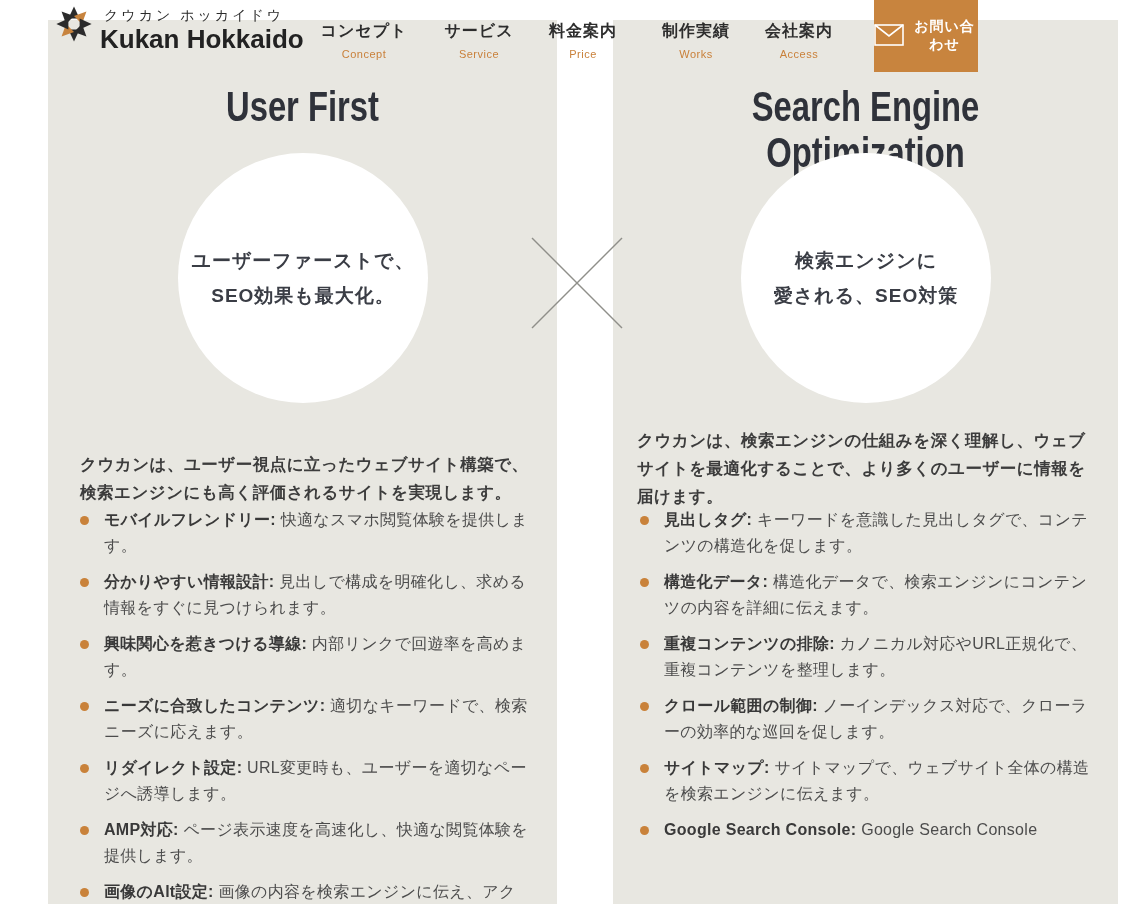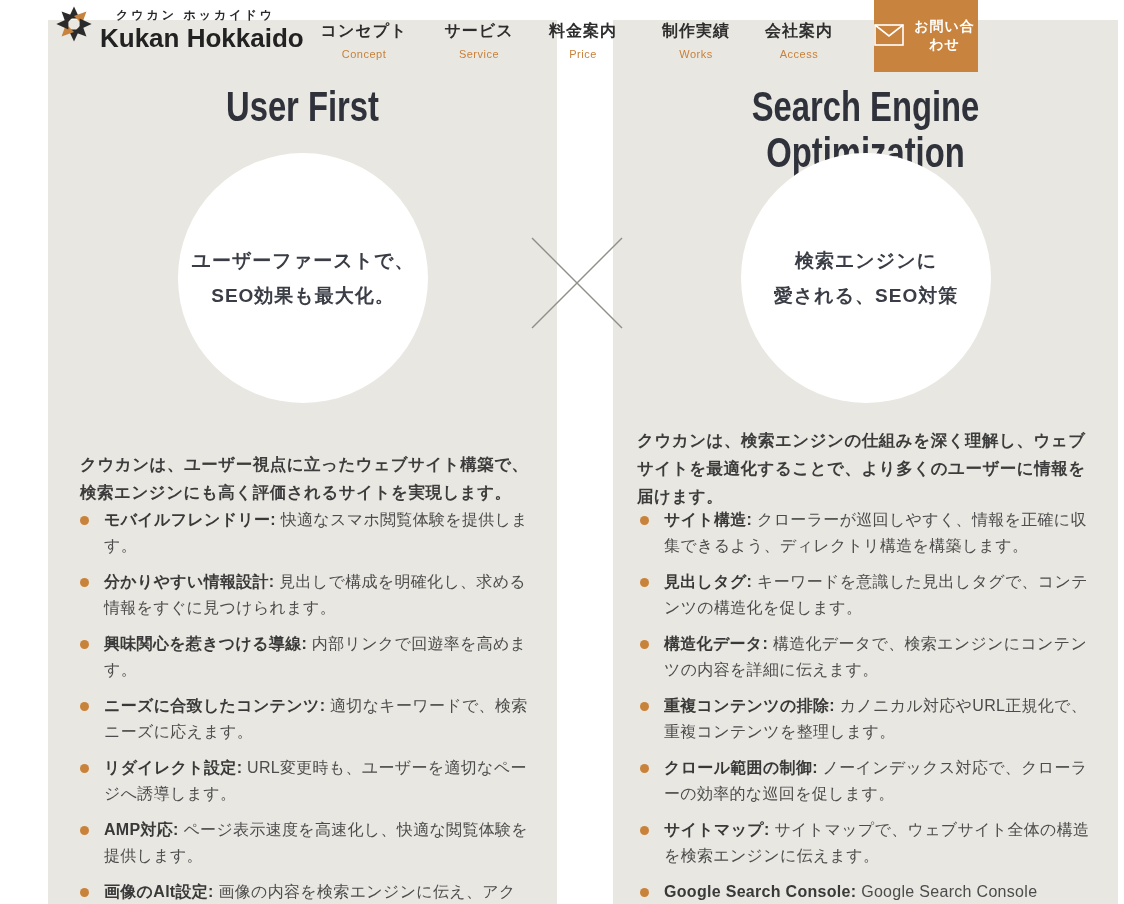--- a/index.html
+++ b/index.html
@@ -19,22 +19,22 @@
   .panel-right { left:613px; width:505px; }
 
   
   .logo {
     position:absolute; left:54px; top:4px;
     display:flex; align-items:flex-start; gap:6px;
     cursor:pointer;
   }
   .logo-text { padding-top:3px; }
   .logo-kana {
-    font-size:12px; font-weight:700; letter-spacing:3px;
-    color:#2b2b2b; display:block; margin-left:16px;
+    font-size:14px; font-weight:400; letter-spacing:3px;
+    color:#2b2b2b; display:block; margin-left:4px;
   }
   .logo-name {
     font-size:26px; font-weight:800; color:#222222;
     letter-spacing:0; line-height:1.1; display:block;
   }
   .nav-item {
     position:absolute; top:21px; transform:translateX(-50%);
     text-align:center; cursor:pointer;
   }
   .nav-jp { display:block; font-size:16px; font-weight:700; color:#2d2d2d; letter-spacing:1px; }
@@ -184,20 +184,19 @@
   <div class="li"><span class="dot"></span><b>モバイルフレンドリー:</b><span> 快適なスマホ閲覧体験を提供します。</span></div>
   <div class="li"><span class="dot"></span><b>分かりやすい情報設計:</b><span> 見出しで構成を明確化し、求める情報をすぐに見つけられます。</span></div>
   <div class="li"><span class="dot"></span><b>興味関心を惹きつける導線:</b><span> 内部リンクで回遊率を高めます。</span></div>
   <div class="li"><span class="dot"></span><b>ニーズに合致したコンテンツ:</b><span> 適切なキーワードで、検索ニーズに応えます。</span></div>
   <div class="li"><span class="dot"></span><b>リダイレクト設定:</b><span> URL変更時も、ユーザーを適切なページへ誘導します。</span></div>
   <div class="li"><span class="dot"></span><b>AMP対応:</b><span> ページ表示速度を高速化し、快適な閲覧体験を提供します。</span></div>
   <div class="li"><span class="dot"></span><b>画像のAlt設定:</b><span> 画像の内容を検索エンジンに伝え、アク</span></div>
 </div>
 
 <div class="feature-list list-right">
-  <div class="li"><span class="dot"></span><b>サイト構造:</b><span> クローラーが巡回しやすく、情報を正確に収集できるよう、ディレクトリ構造を構築します。</span></div>
   <div class="li"><span class="dot"></span><b>見出しタグ:</b><span> キーワードを意識した見出しタグで、コンテンツの構造化を促します。</span></div>
   <div class="li"><span class="dot"></span><b>構造化データ:</b><span> 構造化データで、検索エンジンにコンテンツの内容を詳細に伝えます。</span></div>
   <div class="li"><span class="dot"></span><b>重複コンテンツの排除:</b><span> カノニカル対応やURL正規化で、重複コンテンツを整理します。</span></div>
   <div class="li"><span class="dot"></span><b>クロール範囲の制御:</b><span> ノーインデックス対応で、クローラーの効率的な巡回を促します。</span></div>
   <div class="li"><span class="dot"></span><b>サイトマップ:</b><span> サイトマップで、ウェブサイト全体の構造を検索エンジンに伝えます。</span></div>
   <div class="li"><span class="dot"></span><b>Google Search Console:</b><span> Google Search Console</span></div>
 </div>
 
 </body></html>

